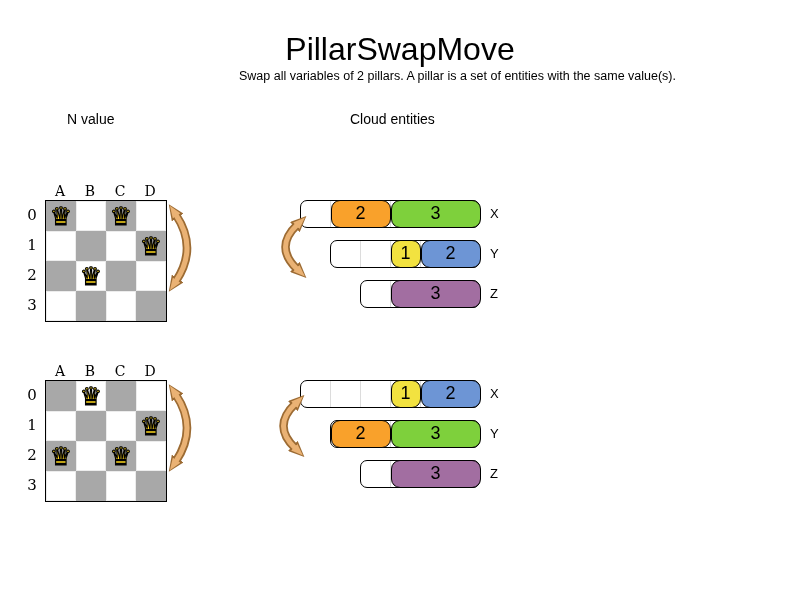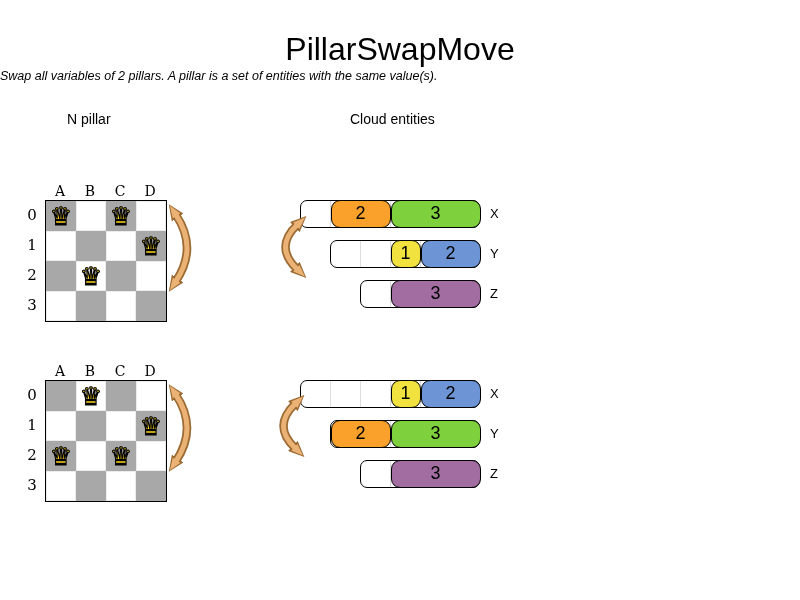--- a/index.html
+++ b/index.html
@@ -1,18 +1,18 @@
 <!DOCTYPE html>
 <html style="--dark-cell: #a8a8a8; --queen-color: #ffd81e;"><head>
 <meta charset="utf-8">
 <style>
   html,body{margin:0;padding:0;}
   body{width:800px;height:600px;position:relative;background:#ffffff;font-family:"Liberation Sans",sans-serif;color:#000;overflow:hidden;}
   .title{position:absolute;top:31px;left:0;width:800px;text-align:center;font-size:32px;font-weight:400;}
-  .subtitle{position:absolute;top:69px;left:0;width:676px;text-align:left;font-size:12.5px;font-style:italic;}
+  .subtitle{position:absolute;top:69px;left:0;width:676px;text-align:right;font-size:12.5px;}
   .section-label{position:absolute;font-size:14px;}
   #nq-label{left:67px;top:111px;}
   #cb-label{left:350px;top:111px;}
 
   
   .board-wrap{position:absolute;left:0;width:260px;height:142px;}
   .col-label{position:absolute;top:0;width:30px;text-align:center;font-family:"DejaVu Serif",serif;font-size:14px;}
   .row-label{position:absolute;left:24px;width:16px;text-align:center;font-family:"DejaVu Serif",serif;font-size:15px;line-height:30px;}
   .grid{position:absolute;left:45px;top:17px;width:120px;height:120px;border:1px solid #000;}
   .cell{position:absolute;width:30px;height:30px;}
@@ -43,21 +43,21 @@
     </marker>
     <marker id="headL" markerUnits="userSpaceOnUse" markerWidth="12" markerHeight="9" refX="1" refY="4.5" orient="auto-start-reverse">
       <path d="M0,0 L12,4.5 L0,9 Z" fill="#eab274"></path>
     </marker>
   </defs>
 </svg>
 
 <div class="title">PillarSwapMove</div>
 <div class="subtitle">Swap all variables of 2 pillars. A pillar is a set of entities with the same value(s).</div>
 
-<div class="section-label" id="nq-label">N pillar</div>
+<div class="section-label" id="nq-label">N value</div>
 <div class="section-label" id="cb-label">Cloud entities</div>
 
 <div class="board-wrap" style="top:183px">
     <div class="col-label" style="left: 45px;">A</div>
     <div class="col-label" style="left: 75px;">B</div>
     <div class="col-label" style="left: 105px;">C</div>
     <div class="col-label" style="left: 135px;">D</div>
     <div class="row-label" style="top: 17px;">0</div>
     <div class="row-label" style="top: 47px;">1</div>
     <div class="row-label" style="top: 77px;">2</div>

